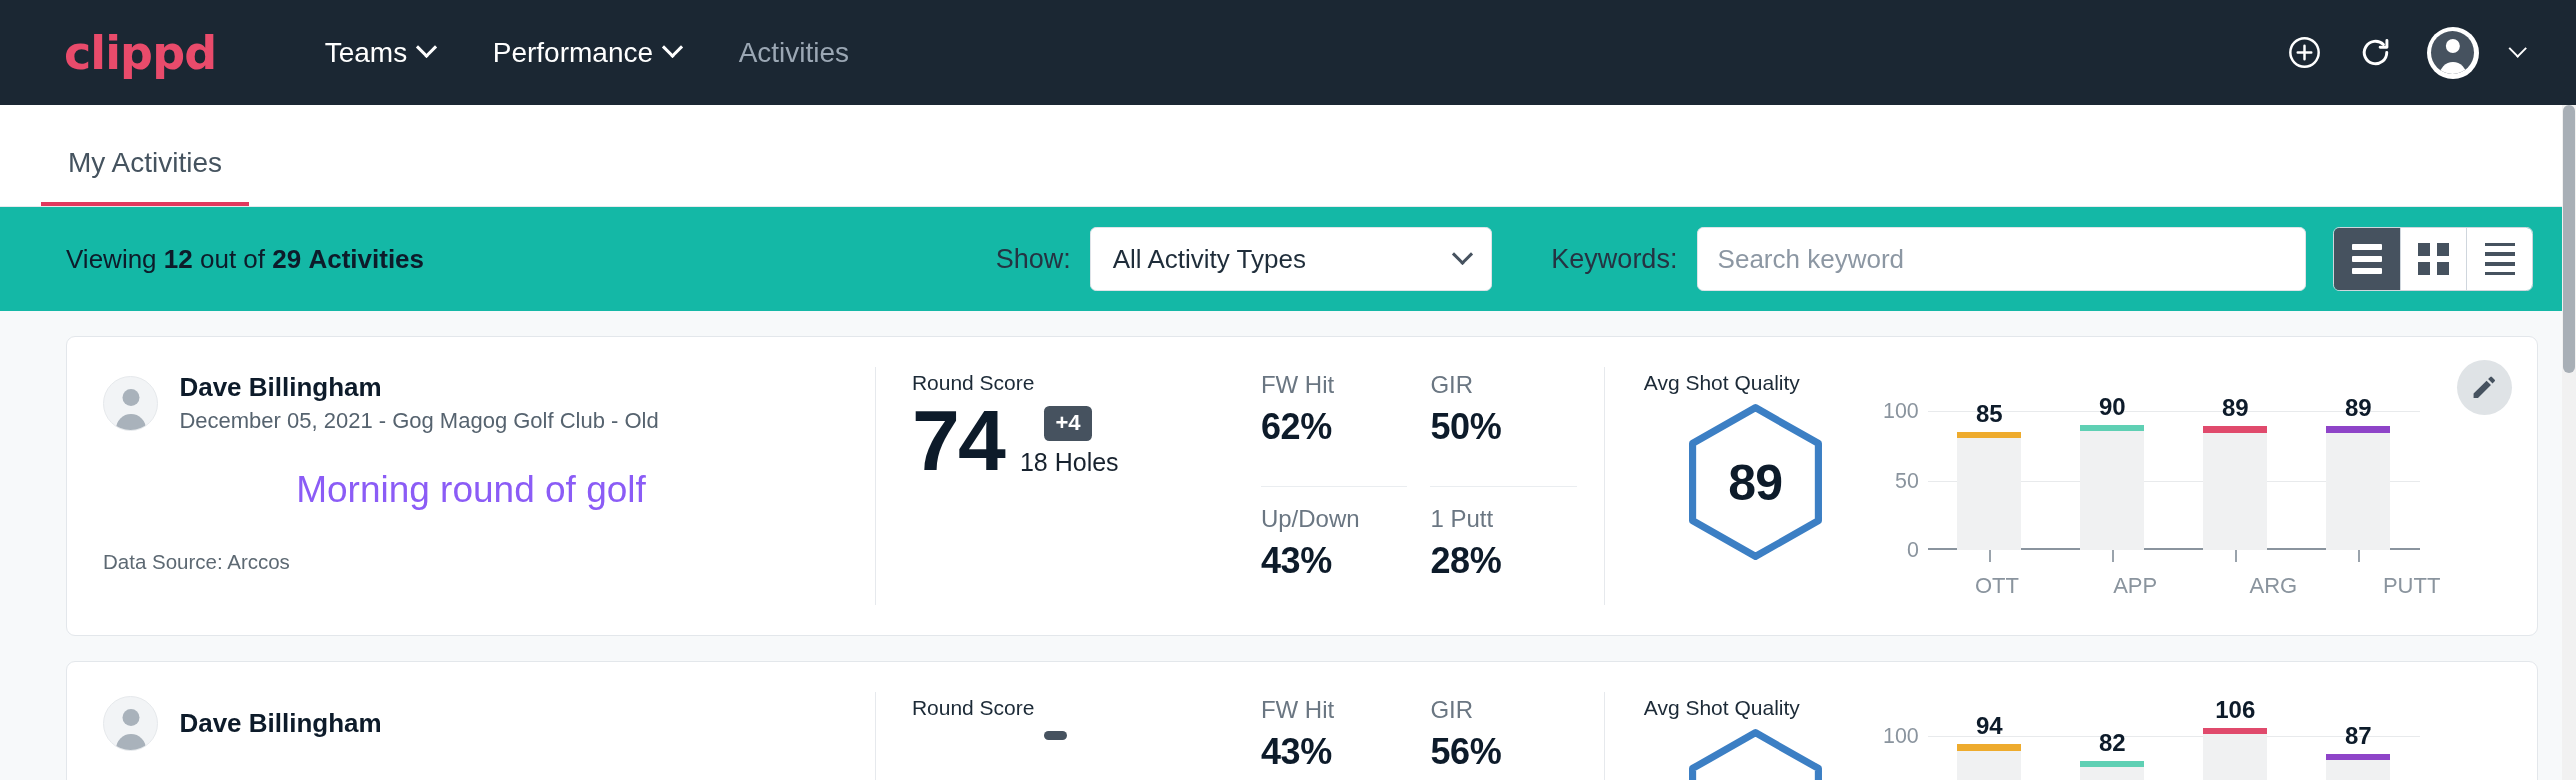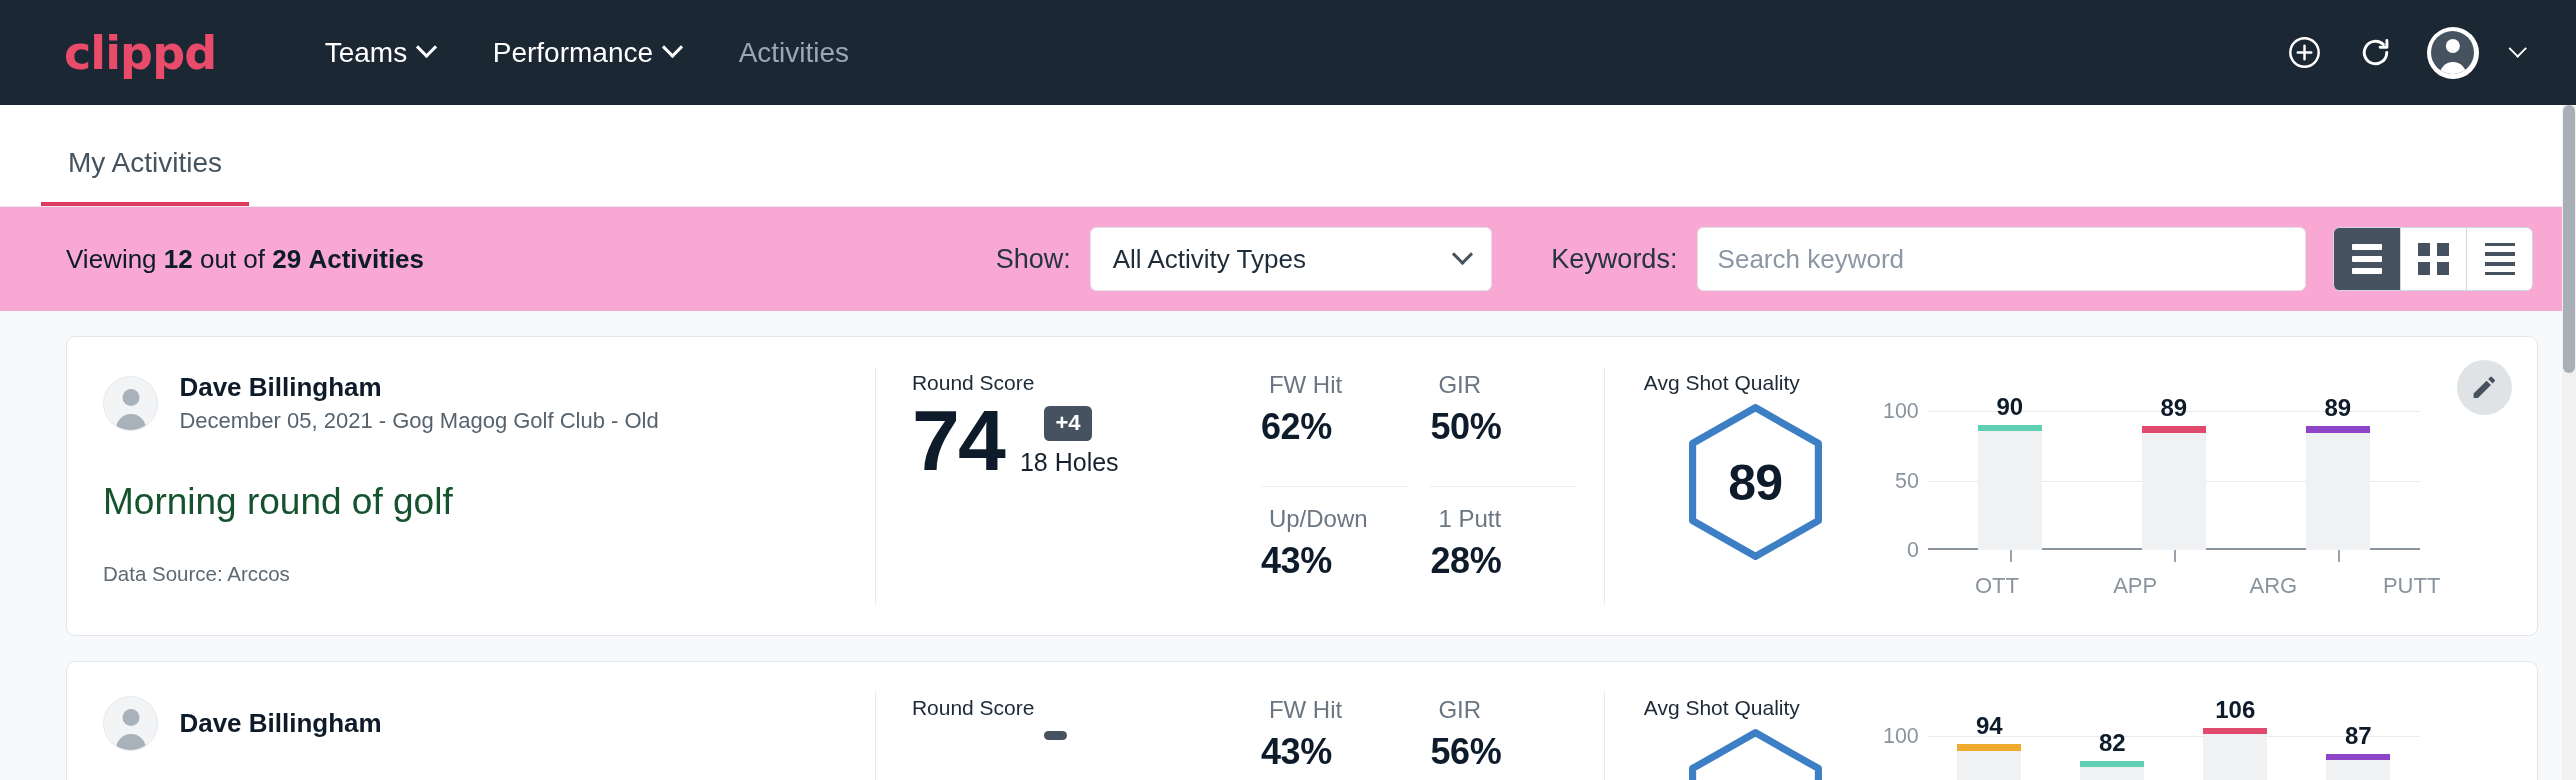--- a/index.html
+++ b/index.html
@@ -115,21 +115,21 @@
     color: #45535f;
     padding: 0 27px 23px 27px;
     border-bottom: 4.5px solid transparent;
     cursor: pointer;
   }
   .tab.active { border-bottom-color: #e0395e; }
 
   
   .filterbar {
     height: 104px;
-    background: #f9a8d4;
+    background: #14b8a6;
     display: flex;
     align-items: center;
     padding: 0 43px 0 66px;
     position: relative;
     z-index: 3;
     gap: 22px;
   }
   .viewing {
     font-size: 26px;
     color: #0d1b2a;
@@ -252,22 +252,23 @@
   }
   .avatar-user .body {
     position:absolute; bottom:-5.4px; left:50%; transform:translateX(-50%);
     width:30px; height:21.4px; border-radius:15px 15px 0 0; background:#a9b2bb;
   }
   .who-name { font-size: 26px; font-weight: 700; color: #0d1b2a; line-height: 1.25; }
   .who-sub { font-size: 22px; color: #56636f; line-height: 1.4; margin-top: 2.7px; }
   .card-title {
     font-size: 37px;
     font-weight: 400;
-    color: #14532d;
-    margin-top: 44px;
+    color: #8b5cf6;
+    margin-top: 32px;
+    text-align: center;
   }
   .data-source {
     font-size: 20.5px;
     color: #5d6973;
     margin-top: 39px;
   }
 
   
   .vdiv { width: 0.9px; background: #e6e9ed; margin: 30px 0; flex: none; }
 
@@ -303,21 +304,21 @@
   .c-stats {
     width: 375px;
     padding: 34px 27px 30px 32px;
     flex: none;
     display: grid;
     grid-template-columns: 1fr 1fr;
     grid-template-rows: auto auto;
     column-gap: 23px;
   }
   .stat { }
-  .stat .k { font-size: 24px; color: #6a7682; margin-left: 8px; }
+  .stat .k { font-size: 24px; color: #6a7682; }
   .stat .v { font-size: 36px; font-weight: 700; color: #0d1b2a; margin-top: 7.1px; letter-spacing: -0.4px; }
   .stat.bordered { border-bottom: 0.9px solid #eaedf0; padding-bottom: 14.3px; }
   .stat.lower { padding-top: 18px; }
 
   
   .c-qual {
     flex: 1;
     padding: 34px 36px 30px 39px;
     display: flex;
     flex-direction: column;
@@ -597,20 +598,27 @@
             <div class="yaxis">
               <span style="top:0%">100</span>
               <span style="top:50%">50</span>
               <span style="top:100%">0</span>
             </div>
             <div class="plot">
               <div class="gl" style="top:0"></div>
               <div class="gl" style="top:50%"></div>
               <div class="gl base" style="bottom:0"></div>
               <div class="bars-area">
+                <div class="barcol">
+                  <div class="barval" style="bottom:88%">85</div>
+                  <div class="bar" style="height:85%">
+                    <div class="cap" style="background:#eeab2d"></div>
+                  </div>
+                  <div class="tick"></div>
+                </div>
                 <div class="barcol">
                   <div class="barval" style="bottom:93%">90</div>
                   <div class="bar" style="height:90%">
                     <div class="cap" style="background:#5fd0b4"></div>
                   </div>
                   <div class="tick"></div>
                 </div>
                 <div class="barcol">
                   <div class="barval" style="bottom:92%">89</div>
                   <div class="bar" style="height:89%">

